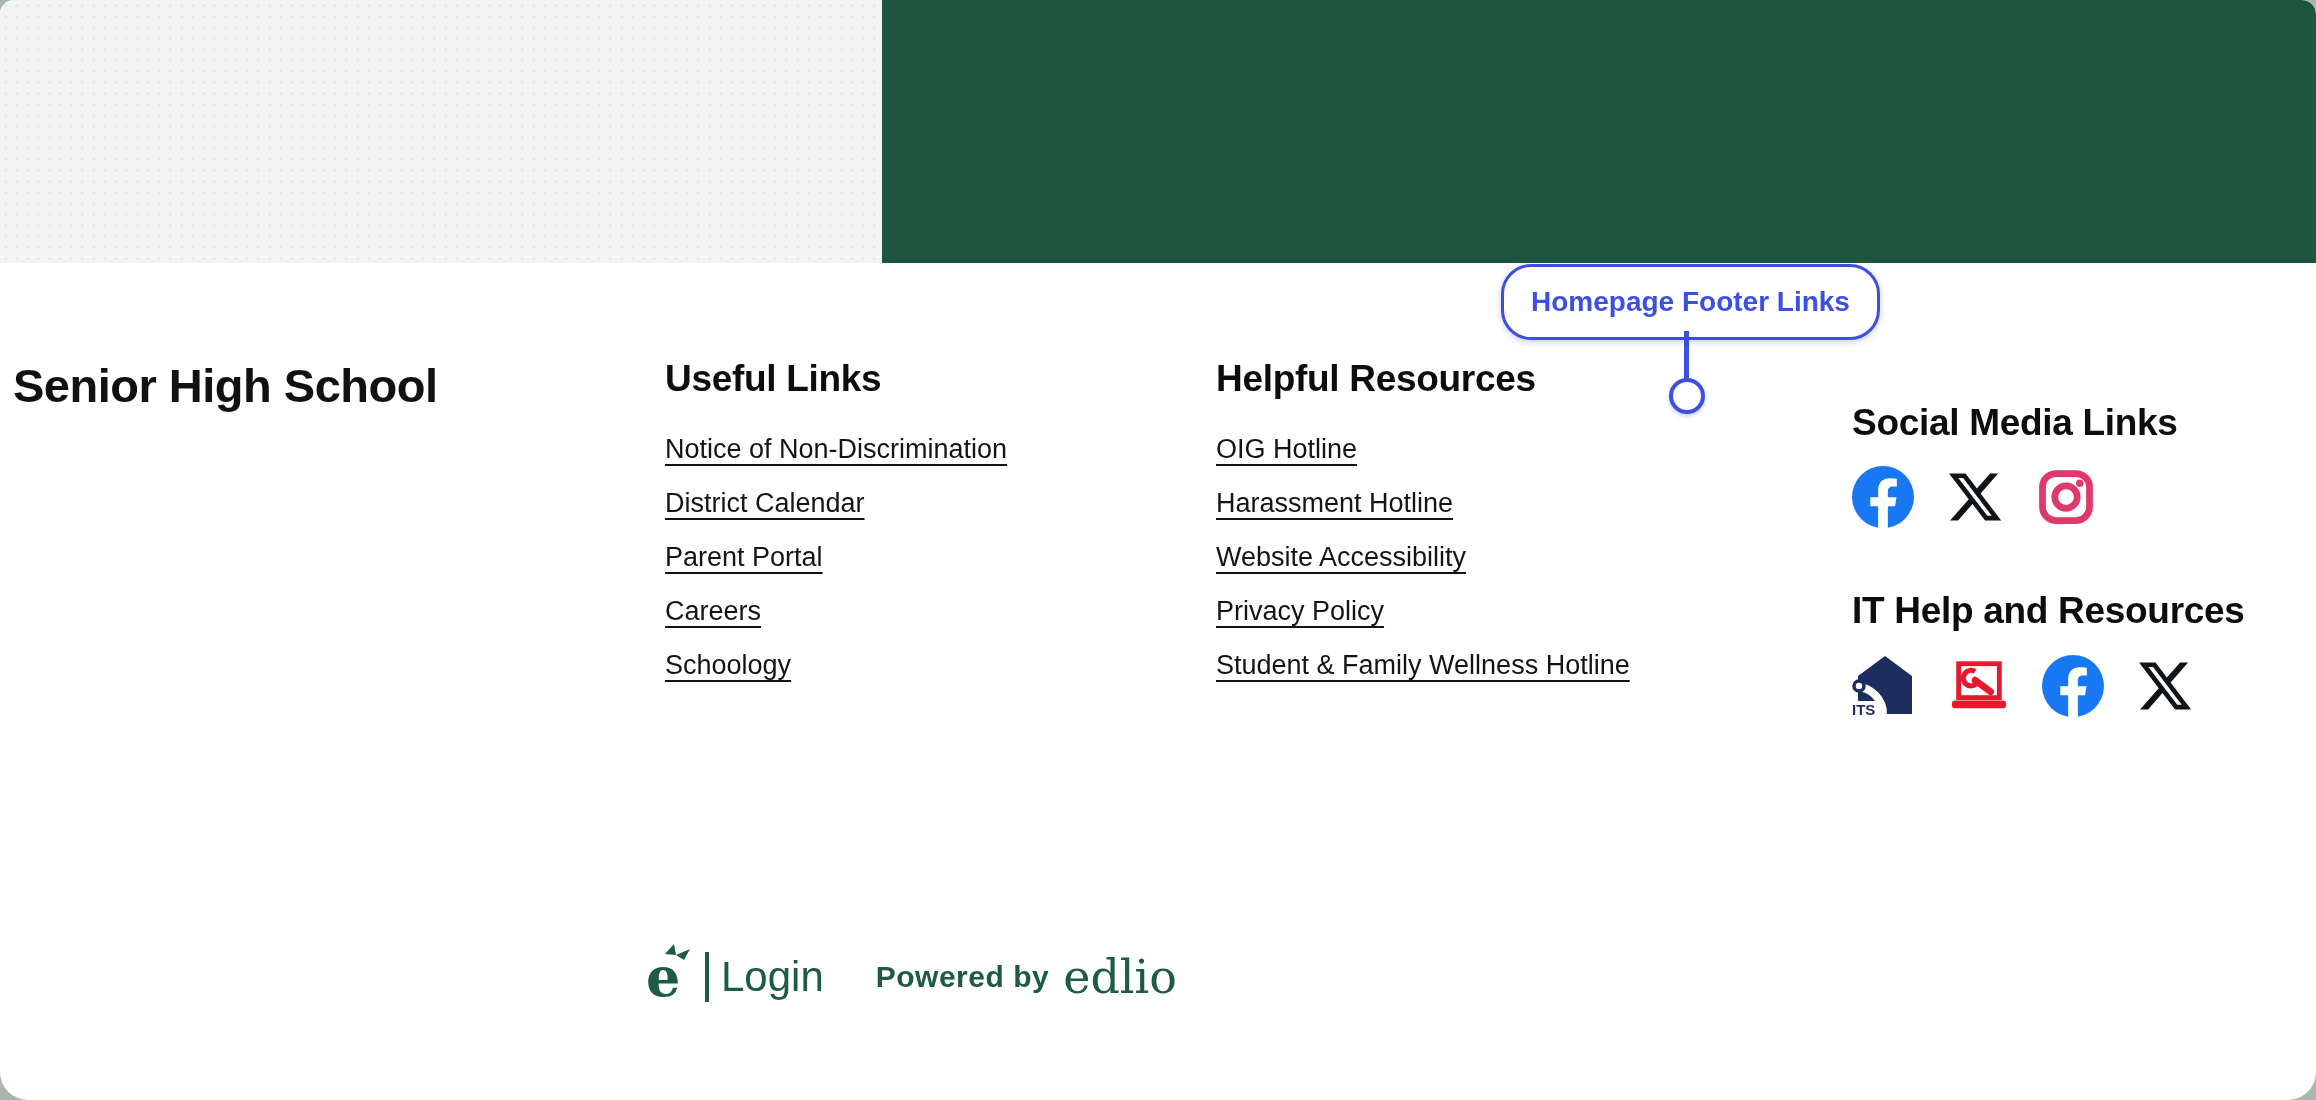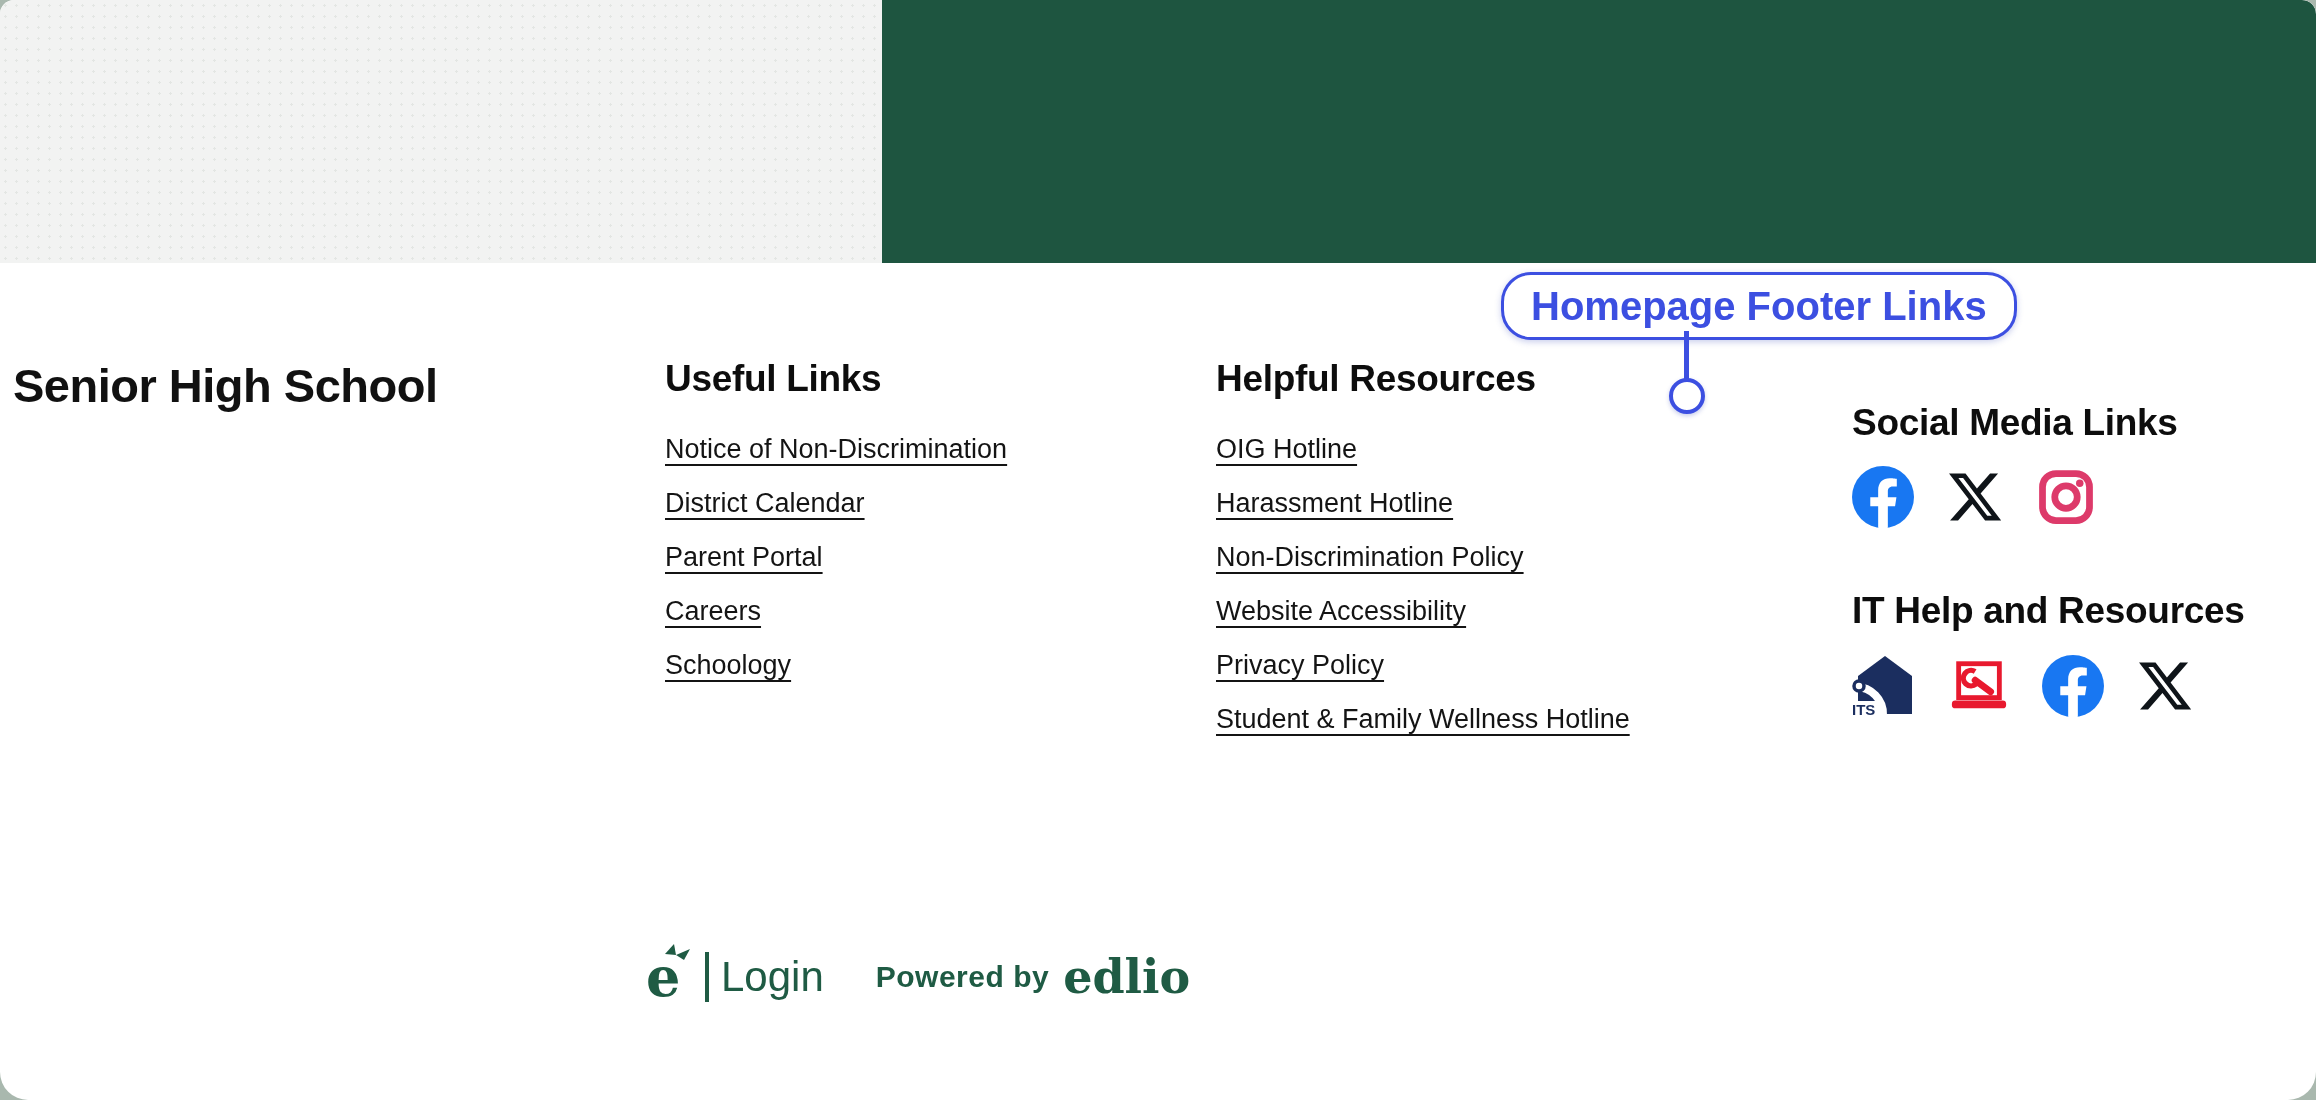--- a/index.html
+++ b/index.html
@@ -45,46 +45,46 @@
     color:#141414;font-size:27px;text-decoration:underline;
     text-decoration-thickness:2px;text-underline-offset:6px;cursor:pointer;
   }
   
   .col-social{position:absolute;left:1852px;top:358px;margin-top:44px;}
   .col-ithelp{position:absolute;left:1852px;top:574px;margin-top:16px;}
   .icon-row{display:flex;align-items:center;gap:32px;margin-top:22px;}
   .icon-row .soc{display:inline-flex;cursor:pointer;}
   
   .callout-pill{
-    position:absolute;left:1501px;top:272px;height:68px;
+    position:absolute;left:1501px;top:264px;height:76px;
     display:flex;align-items:center;padding:0 27px;box-sizing:border-box;
     background:#ffffff;border:3px solid #3c4fe1;border-radius:30px;
     box-shadow:0 2px 6px rgba(40,60,180,0.25);
-    font-size:40px;font-weight:bold;color:#3c4fe1;white-space:nowrap;
+    font-size:28px;font-weight:bold;color:#3c4fe1;white-space:nowrap;
   }
   .callout-line{
     position:absolute;left:1684px;top:331px;width:5px;height:48px;
     background:#3c4fe1;
   }
   .callout-dot{
     position:absolute;left:1669px;top:378px;width:28px;height:28px;
     background:#ffffff;border:4px solid #3c4fe1;border-radius:50%;
     box-shadow:0 2px 4px rgba(40,60,180,0.25);
   }
   
   .edlio-bar{
     position:absolute;left:645px;top:942px;height:70px;
     display:flex;align-items:center;
   }
   .edlio-divider{width:4px;height:50px;background:#1f5b44;margin:0 12px 0 10px;}
   .login-label{font-size:42px;color:#1f5b44;cursor:pointer;}
   .powered-by{font-size:30px;font-weight:600;color:#1f5b44;margin-left:52px;letter-spacing:0.5px;}
   .brand-name{
     font-family:"DejaVu Serif","Liberation Serif",serif;
-    font-size:46px;font-weight:bold;color:#1f5b44;margin-left:14px;
+    font-size:46px;font-weight:normal;color:#1f5b44;margin-left:14px;
   }
 </style>
 </head>
 <body>
 
 <div class="card">
 
   <div class="hero">
     <div class="hero-gray"></div>
     <div class="hero-green"></div>
@@ -114,23 +114,20 @@
   </div>
 
   <div class="col col-helpful">
     <h2 class="col-heading">Helpful Resources</h2>
     <ul class="link-list">
       <li>
           <a>OIG Hotline</a>
         </li>
       <li>
           <a>Harassment Hotline</a>
-        </li>
-      <li>
-          <a>Non-Discrimination Policy</a>
         </li>
       <li>
           <a>Website Accessibility</a>
         </li>
       <li>
           <a>Privacy Policy</a>
         </li>
       <li>
           <a>Student &amp; Family Wellness Hotline</a>
         </li>

